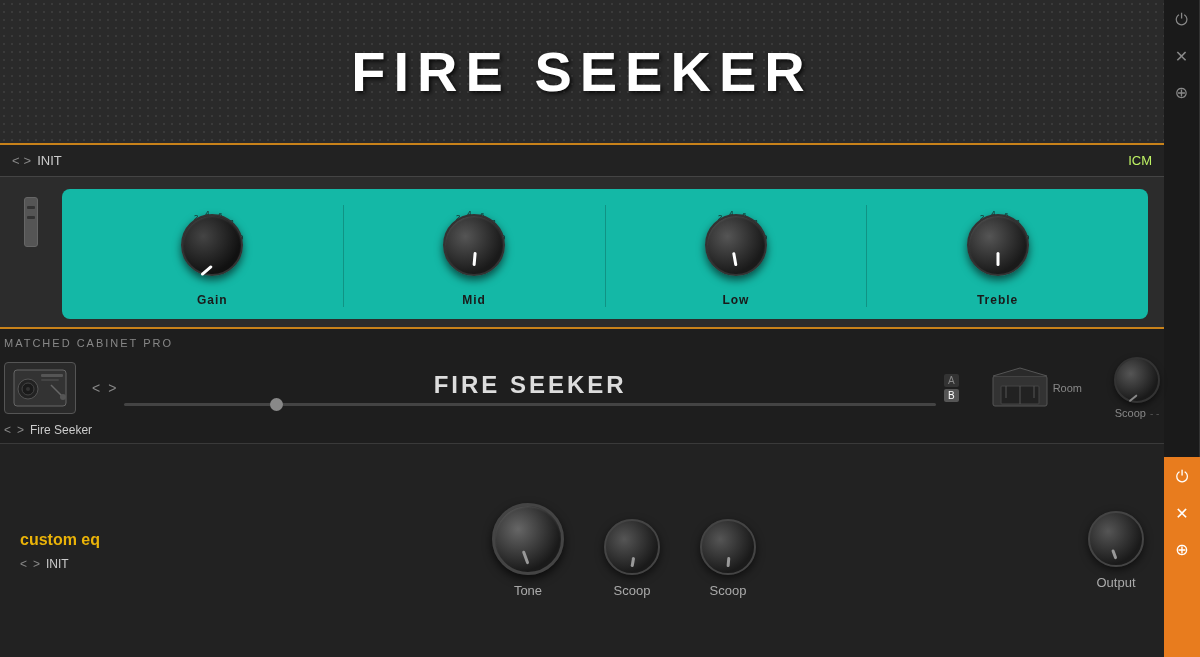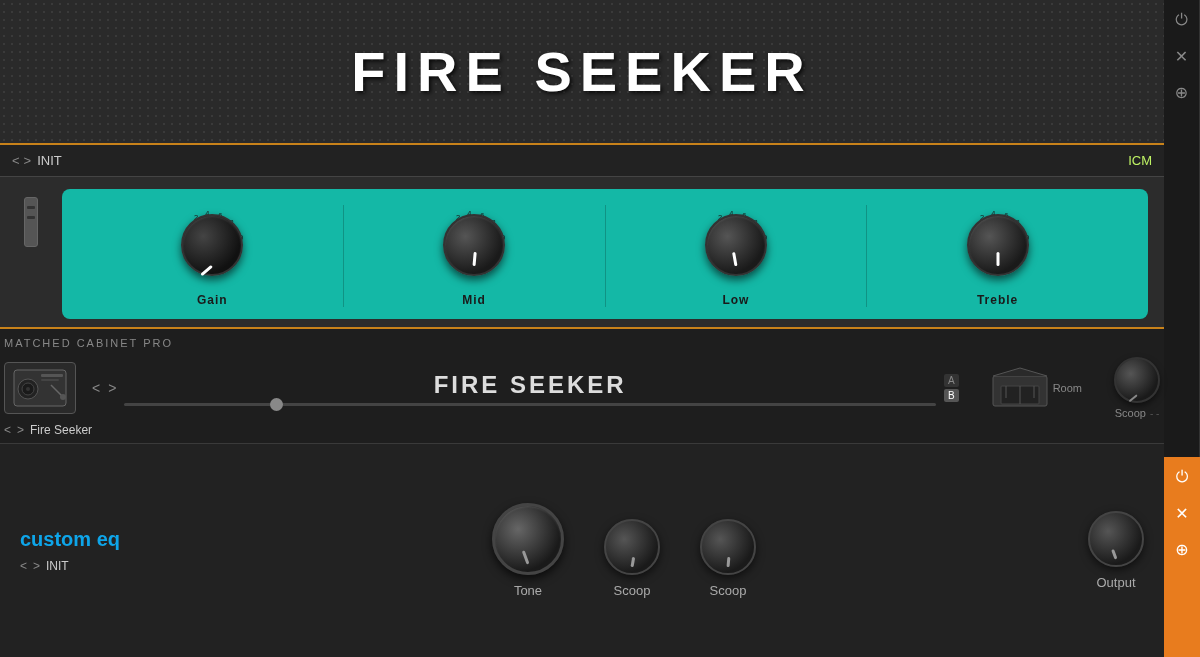--- a/index.html
+++ b/index.html
@@ -237,23 +237,23 @@
     
     .eq-section {
       background: #222;
       flex: 1;
       padding: 14px 20px;
       display: flex;
       align-items: center;
     }
 
     .eq-title {
-      font-size: 20px;
+      font-size: 16px;
       font-weight: bold;
-      color: #0ea5e9;
+      color: #eab308;
       min-width: 140px;
     }
 
     .eq-preset-bar {
       display: flex;
       align-items: center;
       gap: 6px;
       margin-top: 4px;
     }
 

